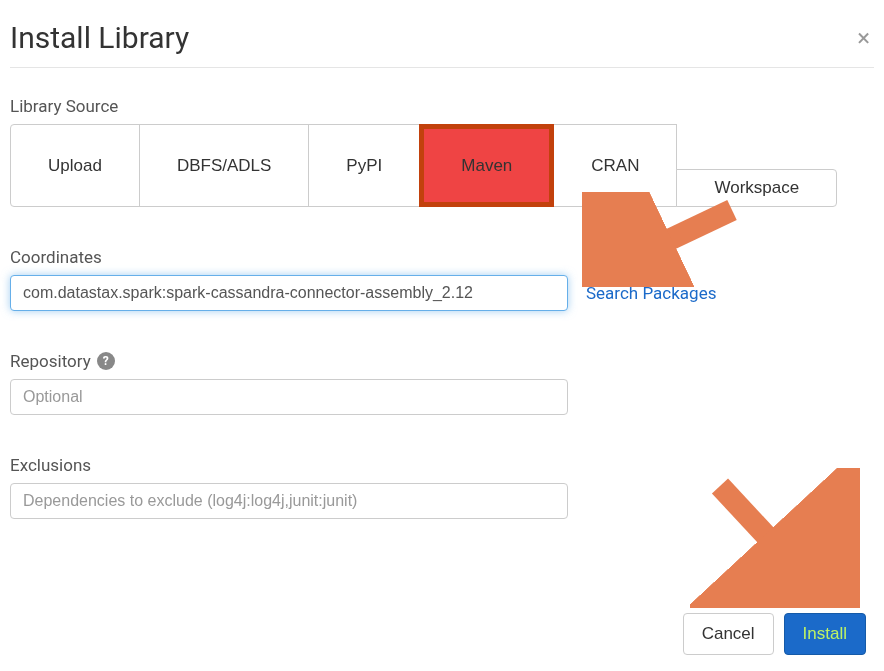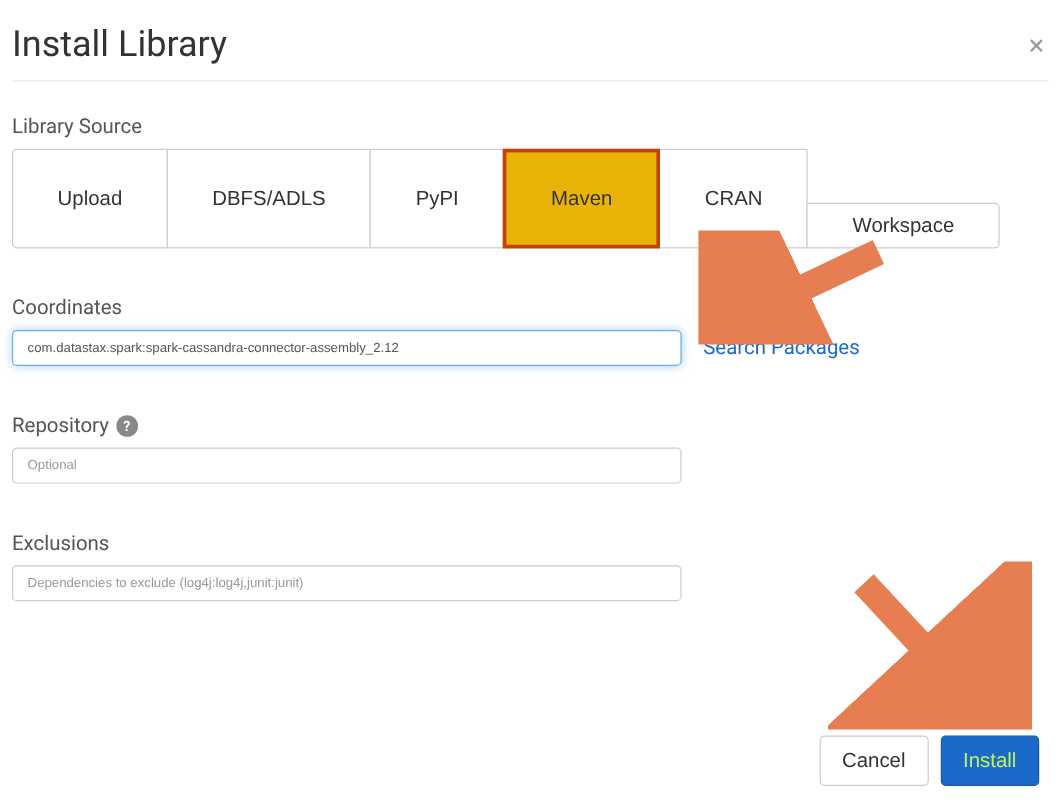--- a/index.html
+++ b/index.html
@@ -64,37 +64,37 @@
       border-top-left-radius: 4px;
       border-bottom-left-radius: 4px;
       margin-left: 0;
     }
     .btn-group button:last-child {
       border-top-right-radius: 4px;
       border-bottom-right-radius: 4px;
       margin-top: 45px;
     }
     .btn-group button.active {
-      background: #eab308;
-      border: 3px solid #c2410c;
+      background: #ef4444;
+      border: 5px solid #c2410c;
       position: relative;
       z-index: 1;
     }
     .form-row {
       margin-bottom: 40px;
     }
     .input-wrap {
       display: flex;
       align-items: center;
       gap: 18px;
     }
     .text-input {
       width: 558px;
       padding: 8px 12px;
-      font-size: 11px;
+      font-size: 16px;
       border: 1px solid #ccc;
       border-radius: 4px;
       color: #555;
     }
     .text-input::placeholder {
       color: #999;
     }
     .text-input.focused {
       border: 1px solid #66afe9;
       outline: none;

